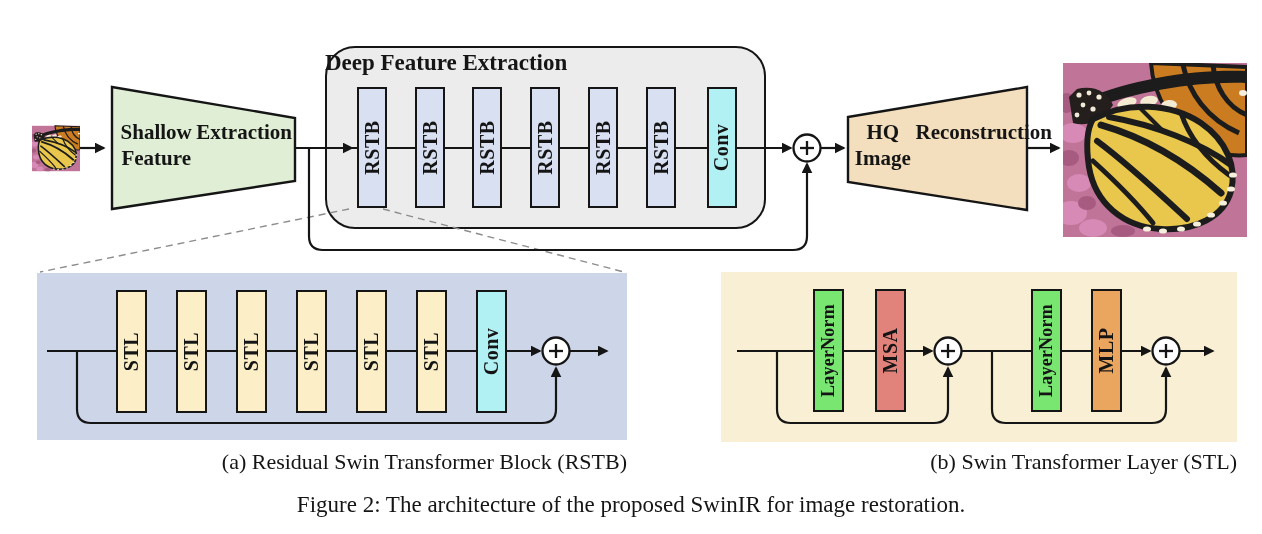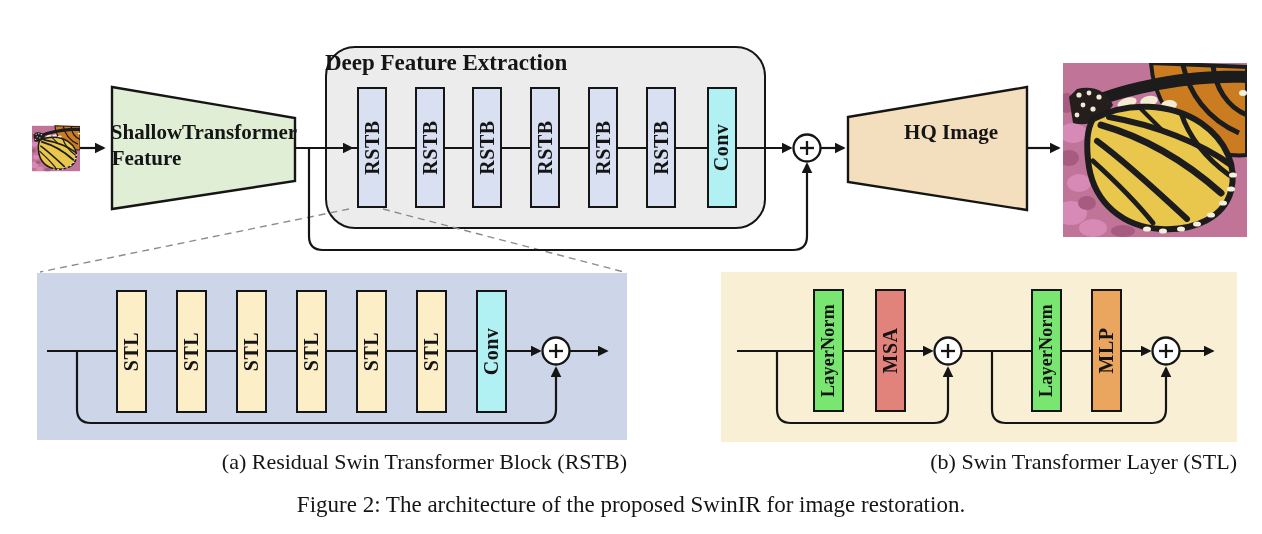--- a/index.html
+++ b/index.html
@@ -223,23 +223,24 @@
     </div>
   <div class="layer-block vblock b-block small-text" style="left:1031px;background:var(--layernorm-fill,#79e671)">
       <span>LayerNorm</span>
     </div>
   <div class="layer-block vblock b-block" style="left:1091px;background:var(--mlp-fill,#eaa55e)">
       <span>MLP</span>
     </div>
 
   <div class="layer-text trap-label" style="left:116px;top:120px;width:176px;height:56px">
     <span>Shallow Feature</span>
-    <span>Transformer</span>
+    <span>Extraction</span>
   </div>
   <div class="layer-text dfe-title">Deep Feature Extraction</div>
   <div class="layer-text trap-label" style="left:850px;top:120px;width:202px;height:56px">
     <span>HQ Image</span>
+    <span>Reconstruction</span>
   </div>
   <div class="layer-text caption" style="left:37px;top:449px;width:590px">(a) Residual Swin Transformer Block (RSTB)</div>
   <div class="layer-text caption" style="left:721px;top:449px;width:516px">(b) Swin Transformer Layer (STL)</div>
   <div class="layer-text fig-caption">Figure 2: The architecture of the proposed SwinIR for image restoration.</div>
 
 </div>
 
 </body></html>

